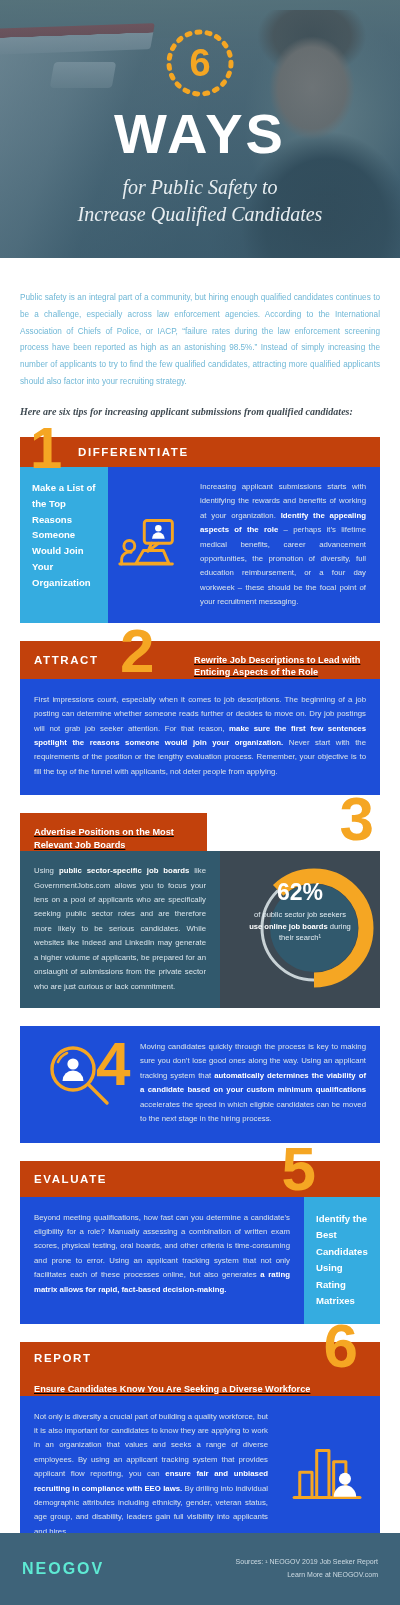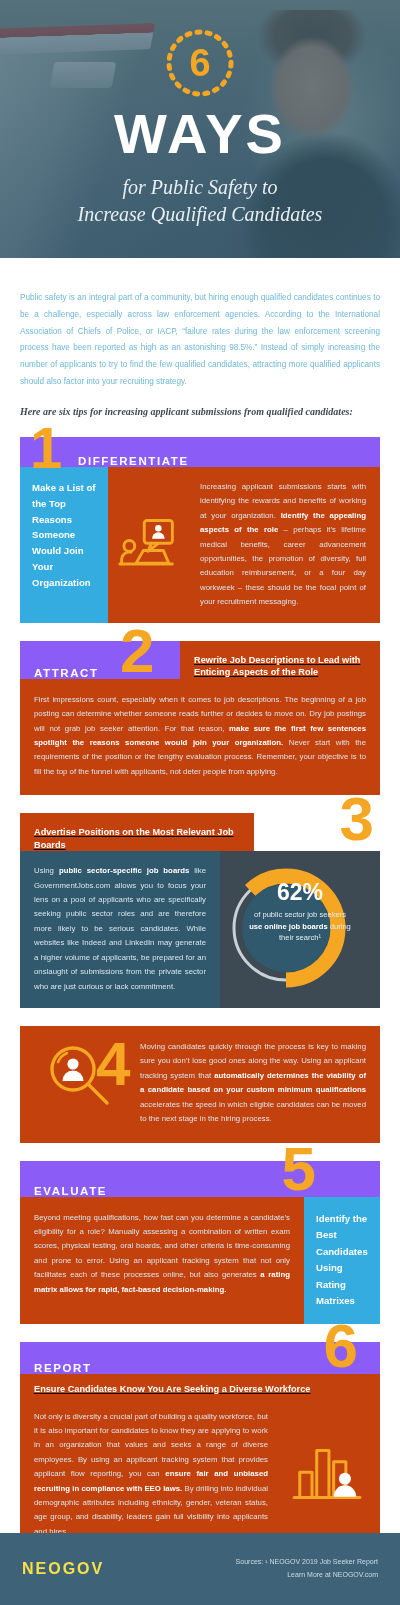--- a/index.html
+++ b/index.html
@@ -113,21 +113,21 @@
     font-family: "Liberation Serif", serif;
     font-style: italic; font-weight: 700;
     color: #3f4a52; font-size: 10px; line-height: 1.4;
   }
 
   
   .section { position: relative; margin: 18px 20px 0 20px; }
 
   .hdr { display: flex; align-items: stretch; height: 30px; position: relative; }
   .hdr-dark {
-    background: #8b5cf6; display: flex; align-items: flex-end;
+    background: #c2410c; display: flex; align-items: center;
     padding: 0 14px; position: relative;
   }
   .hdr-blue {
     background: #c2410c; display: flex; align-items: flex-end;
     padding: 0 14px; flex: 1; text-decoration: underline;
   }
   .kicker {
     color: #ffffff; font-size: 11.5px; font-weight: 700;
     letter-spacing: 1.6px; white-space: nowrap;
   }
@@ -135,42 +135,42 @@
     color: #ffffff; font-size: 9.2px; font-weight: 700; line-height: 1.35;
   }
 
   .bignum {
     position: absolute;
     color: #f5a623; font-weight: 700; line-height: .78;
     font-family: "Liberation Sans", sans-serif;
     z-index: 5; pointer-events: none;
   }
 
-  .body-dark { background: #c2410c; display: flex; }
+  .body-dark { background: #1d4ed8; display: flex; }
   .body-col-blue {
     background: #35ace0; color: #ffffff;
     font-size: 9.6px; font-weight: 700; line-height: 1.65;
     padding: 13px 12px;
   }
   .body-text {
     color: #d9e4ea; font-size: 7.8px; line-height: 1.85;
     text-align: justify; padding: 13px 14px;
   }
   .body-text b { color: #ffffff; font-weight: 700; }
   .blue-panel {
     background: #35ace0; color: #ffffff;
     font-size: 9.6px; font-weight: 700; line-height: 1.72;
     padding: 14px 12px;
   }
 
   .icon-cell { display: flex; align-items: center; justify-content: center; }
 
   
   .donut-wrap {
-    display: flex; flex-direction: column; align-items: flex-start;
+    display: flex; flex-direction: column; align-items: flex-end;
     justify-content: center; position: relative;
   }
   .donut-label {
     position: absolute; width: 104px; text-align: center;
     top: 30px; left: 50%; transform: translateX(-50%);
   }
   .donut-pct { font-size: 23px; font-weight: 700; color: #ffffff; line-height: 1; }
   .donut-txt { margin-top: 5px; font-size: 7.6px; color: #e3edf2; line-height: 1.5; }
   .donut-txt b { color: #ffffff; font-weight: 700; }
 
@@ -180,21 +180,21 @@
 
   
   .footer {
     position: absolute; left: 0; bottom: 0;
     width: 400px; height: 72px;
     background: #3e6379;
     display: flex; align-items: center; justify-content: space-between;
     padding: 0 22px;
   }
   .footer-logo {
-    color: #fde047; font-size: 16px; font-weight: 700; letter-spacing: 2px;
+    color: #5eead4; font-size: 16px; font-weight: 700; letter-spacing: 2px;
   }
   .footer-sources { text-align: right; color: #cddbe3; font-size: 7px; line-height: 1.85; }
 </style>
 </head>
 <body>
 
 <div id="page">
 
   <div class="hero">
     <div class="hero-photo">
@@ -269,21 +269,21 @@
     <div class="body-dark">
       <div class="body-text" style="flex:1; padding:14px 14px 16px 14px;">
         <span>First impressions count, especially when it comes to job descriptions. The beginning of a job posting can determine whether someone reads further or decides to move on. Dry job postings will not grab job seeker attention. For that reason, </span><b>make sure the first few sentences spotlight the reasons someone would join your organization.</b><span> Never start with the requirements of the position or the lengthy evaluation process. Remember, your objective is to fill the top of the funnel with applicants, not deter people from applying.</span>
       </div>
     </div>
   </div>
 
   <div class="section">
     <div class="bignum" style="right:6px; top:-18px; font-size:62px;">3</div>
     <div class="hdr" style="height:38px;">
-      <div class="hdr-blue" style="flex:none; width:234px;">
+      <div class="hdr-blue" style="flex:none; width:187px;">
         <span class="hdr-title">Advertise Positions on the Most Relevant Job Boards</span>
       </div>
     </div>
     <div class="body-dark" style="background:#3d4953;">
       <div class="body-text" style="width:200px; background:#31596d; padding:13px 14px 14px 14px;">
         <span>Using </span><b>public sector-specific job boards</b><span> like GovernmentJobs.com allows you to focus your lens on a pool of applicants who are specifically seeking public sector roles and are therefore more likely to be serious candidates. While websites like Indeed and LinkedIn may generate a higher volume of applicants, be prepared for an onslaught of submissions from the private sector who are just curious or lack commitment.</span>
       </div>
       <div class="donut-wrap" style="flex:1; padding:6px 0 10px 0;">
         <svg width="132" height="132" viewBox="0 0 132 132">
 

